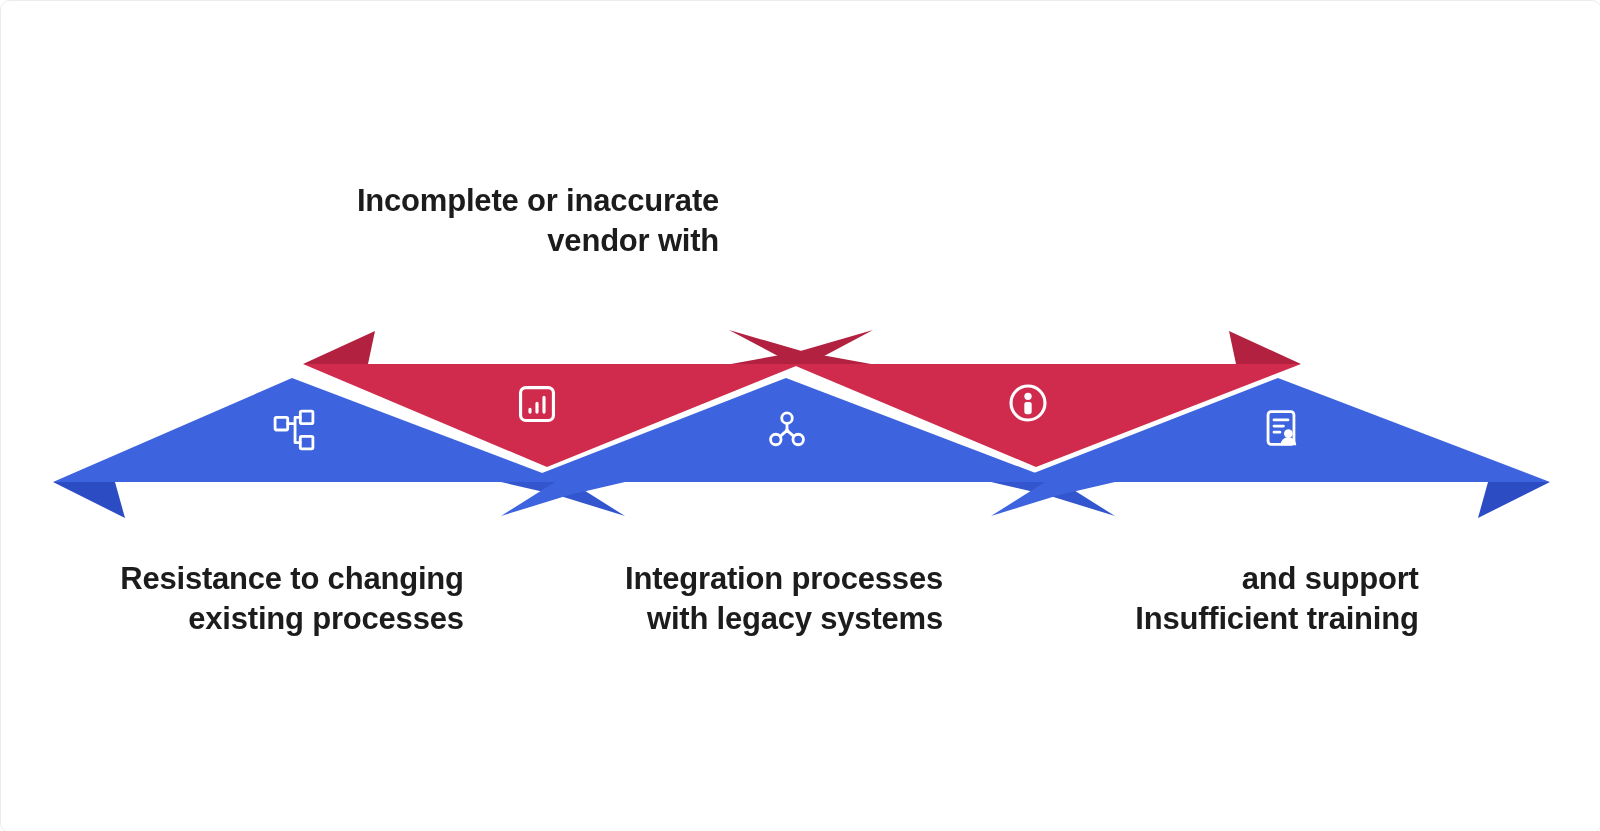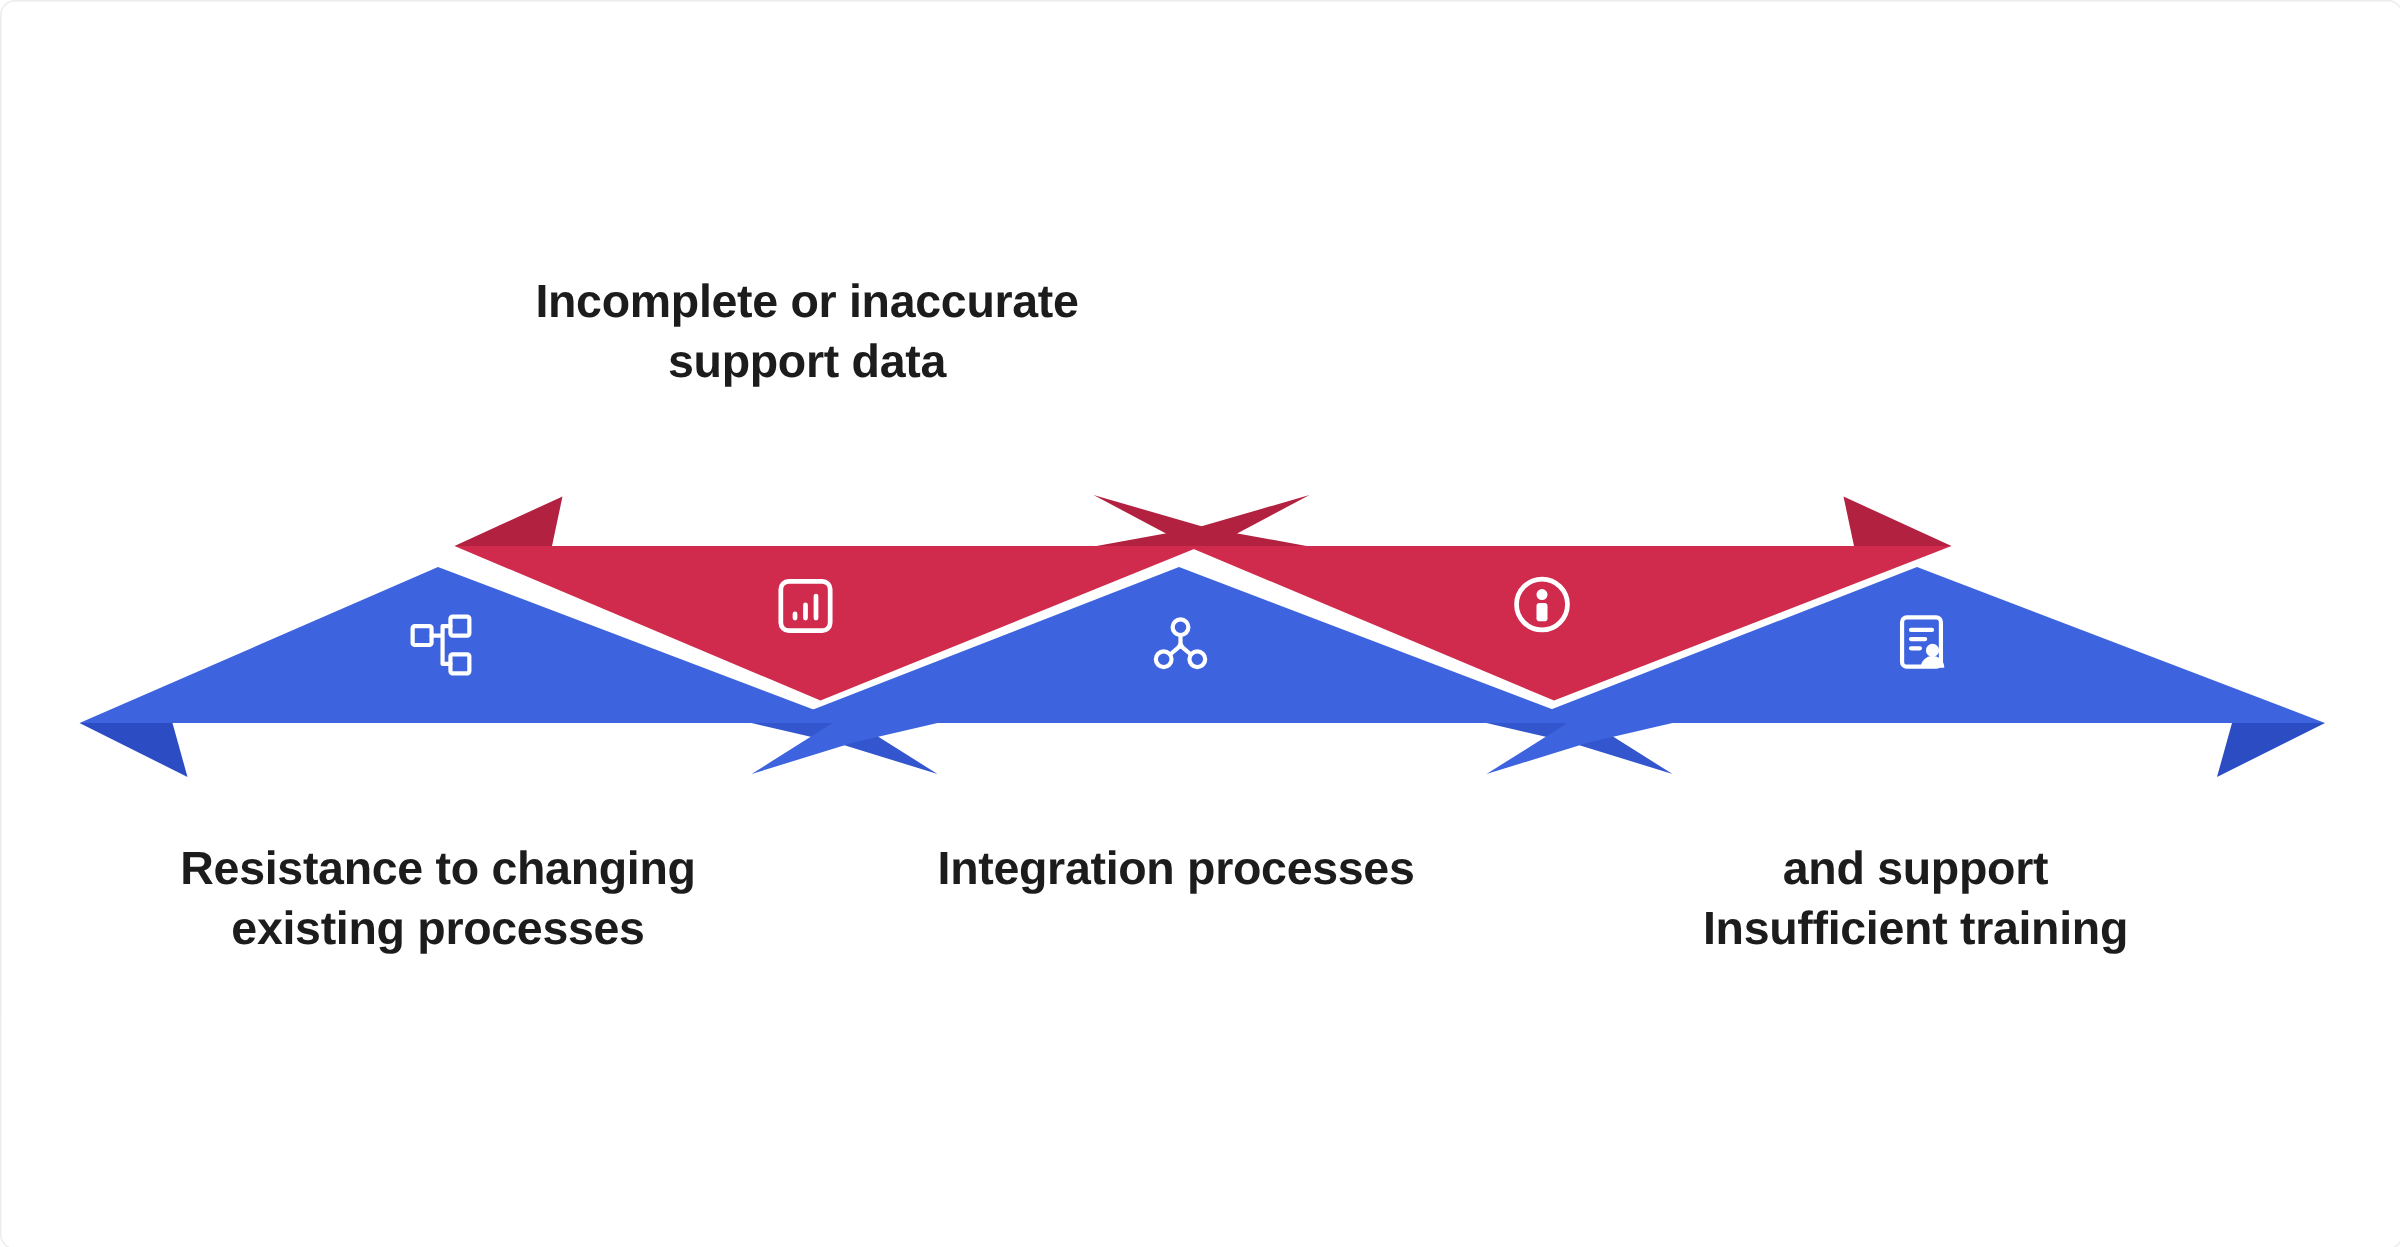--- a/index.html
+++ b/index.html
@@ -17,21 +17,21 @@
   .shape-blue-dark{fill:var(--c-blue_dark,#2C4CC4);}
   .shape-blue-mid{fill:var(--c-blue_mid,#3356CE);}
   .shape-red{fill:var(--c-red,#D02B4D);}
   .shape-red-dark{fill:var(--c-red_dark,#B22240);}
   .ic-stroke{fill:none;stroke:var(--c-icon,#fff);stroke-width:1.8;stroke-linecap:round;stroke-linejoin:round;}
   .ic-stroke-thin{fill:none;stroke:var(--c-icon,#fff);stroke-width:1.6;stroke-linecap:round;stroke-linejoin:round;}
   .ic-fill{fill:var(--c-icon,#fff);stroke:none;}
   .label{
     position:absolute;
     transform:translateX(-50%);
-    text-align:center;
+    text-align:right;
     color:var(--c-text,#1c1c1c);
     font-size:31px;
     line-height:40px;
     font-weight:600;
     letter-spacing:-0.2px;
     white-space:nowrap;
   }
   .label span{display:block;}
 </style>
 </head>
@@ -103,33 +103,34 @@
     <g transform="translate(1259,406) scale(1.75)">
       <rect class="ic-stroke-thin" x="4.6" y="2.6" width="14.8" height="18.8" rx="1.8"></rect>
       <path class="ic-stroke-thin" d="M8,7.4 h8 M8,10.9 h5.4 M8,14.4 h3.4"></path>
       <circle class="ic-fill" cx="16.2" cy="15.2" r="2.5"></circle>
       <path class="ic-fill" d="M11.7,21.8 a4.5,4.5 0 0 1 9,0 z"></path>
     </g>
   </svg>
 
   <div class="label" style="left:537px;top:180px">
     <span>Incomplete or inaccurate</span>
-    <span>support data</span>
+    <span>vendor with</span>
   </div>
 
   <div class="label" style="left:1029px;top:180px">
   </div>
 
   <div class="label" style="left:291px;top:558px">
     <span>Resistance to changing</span>
     <span>existing processes</span>
   </div>
 
   <div class="label" style="left:783px;top:558px">
     <span>Integration processes</span>
+    <span>with legacy systems</span>
   </div>
 
   <div class="label" style="left:1276px;top:558px">
     <span>and support</span>
     <span>Insufficient training</span>
   </div>
 
 </div>
 
 </body></html>

